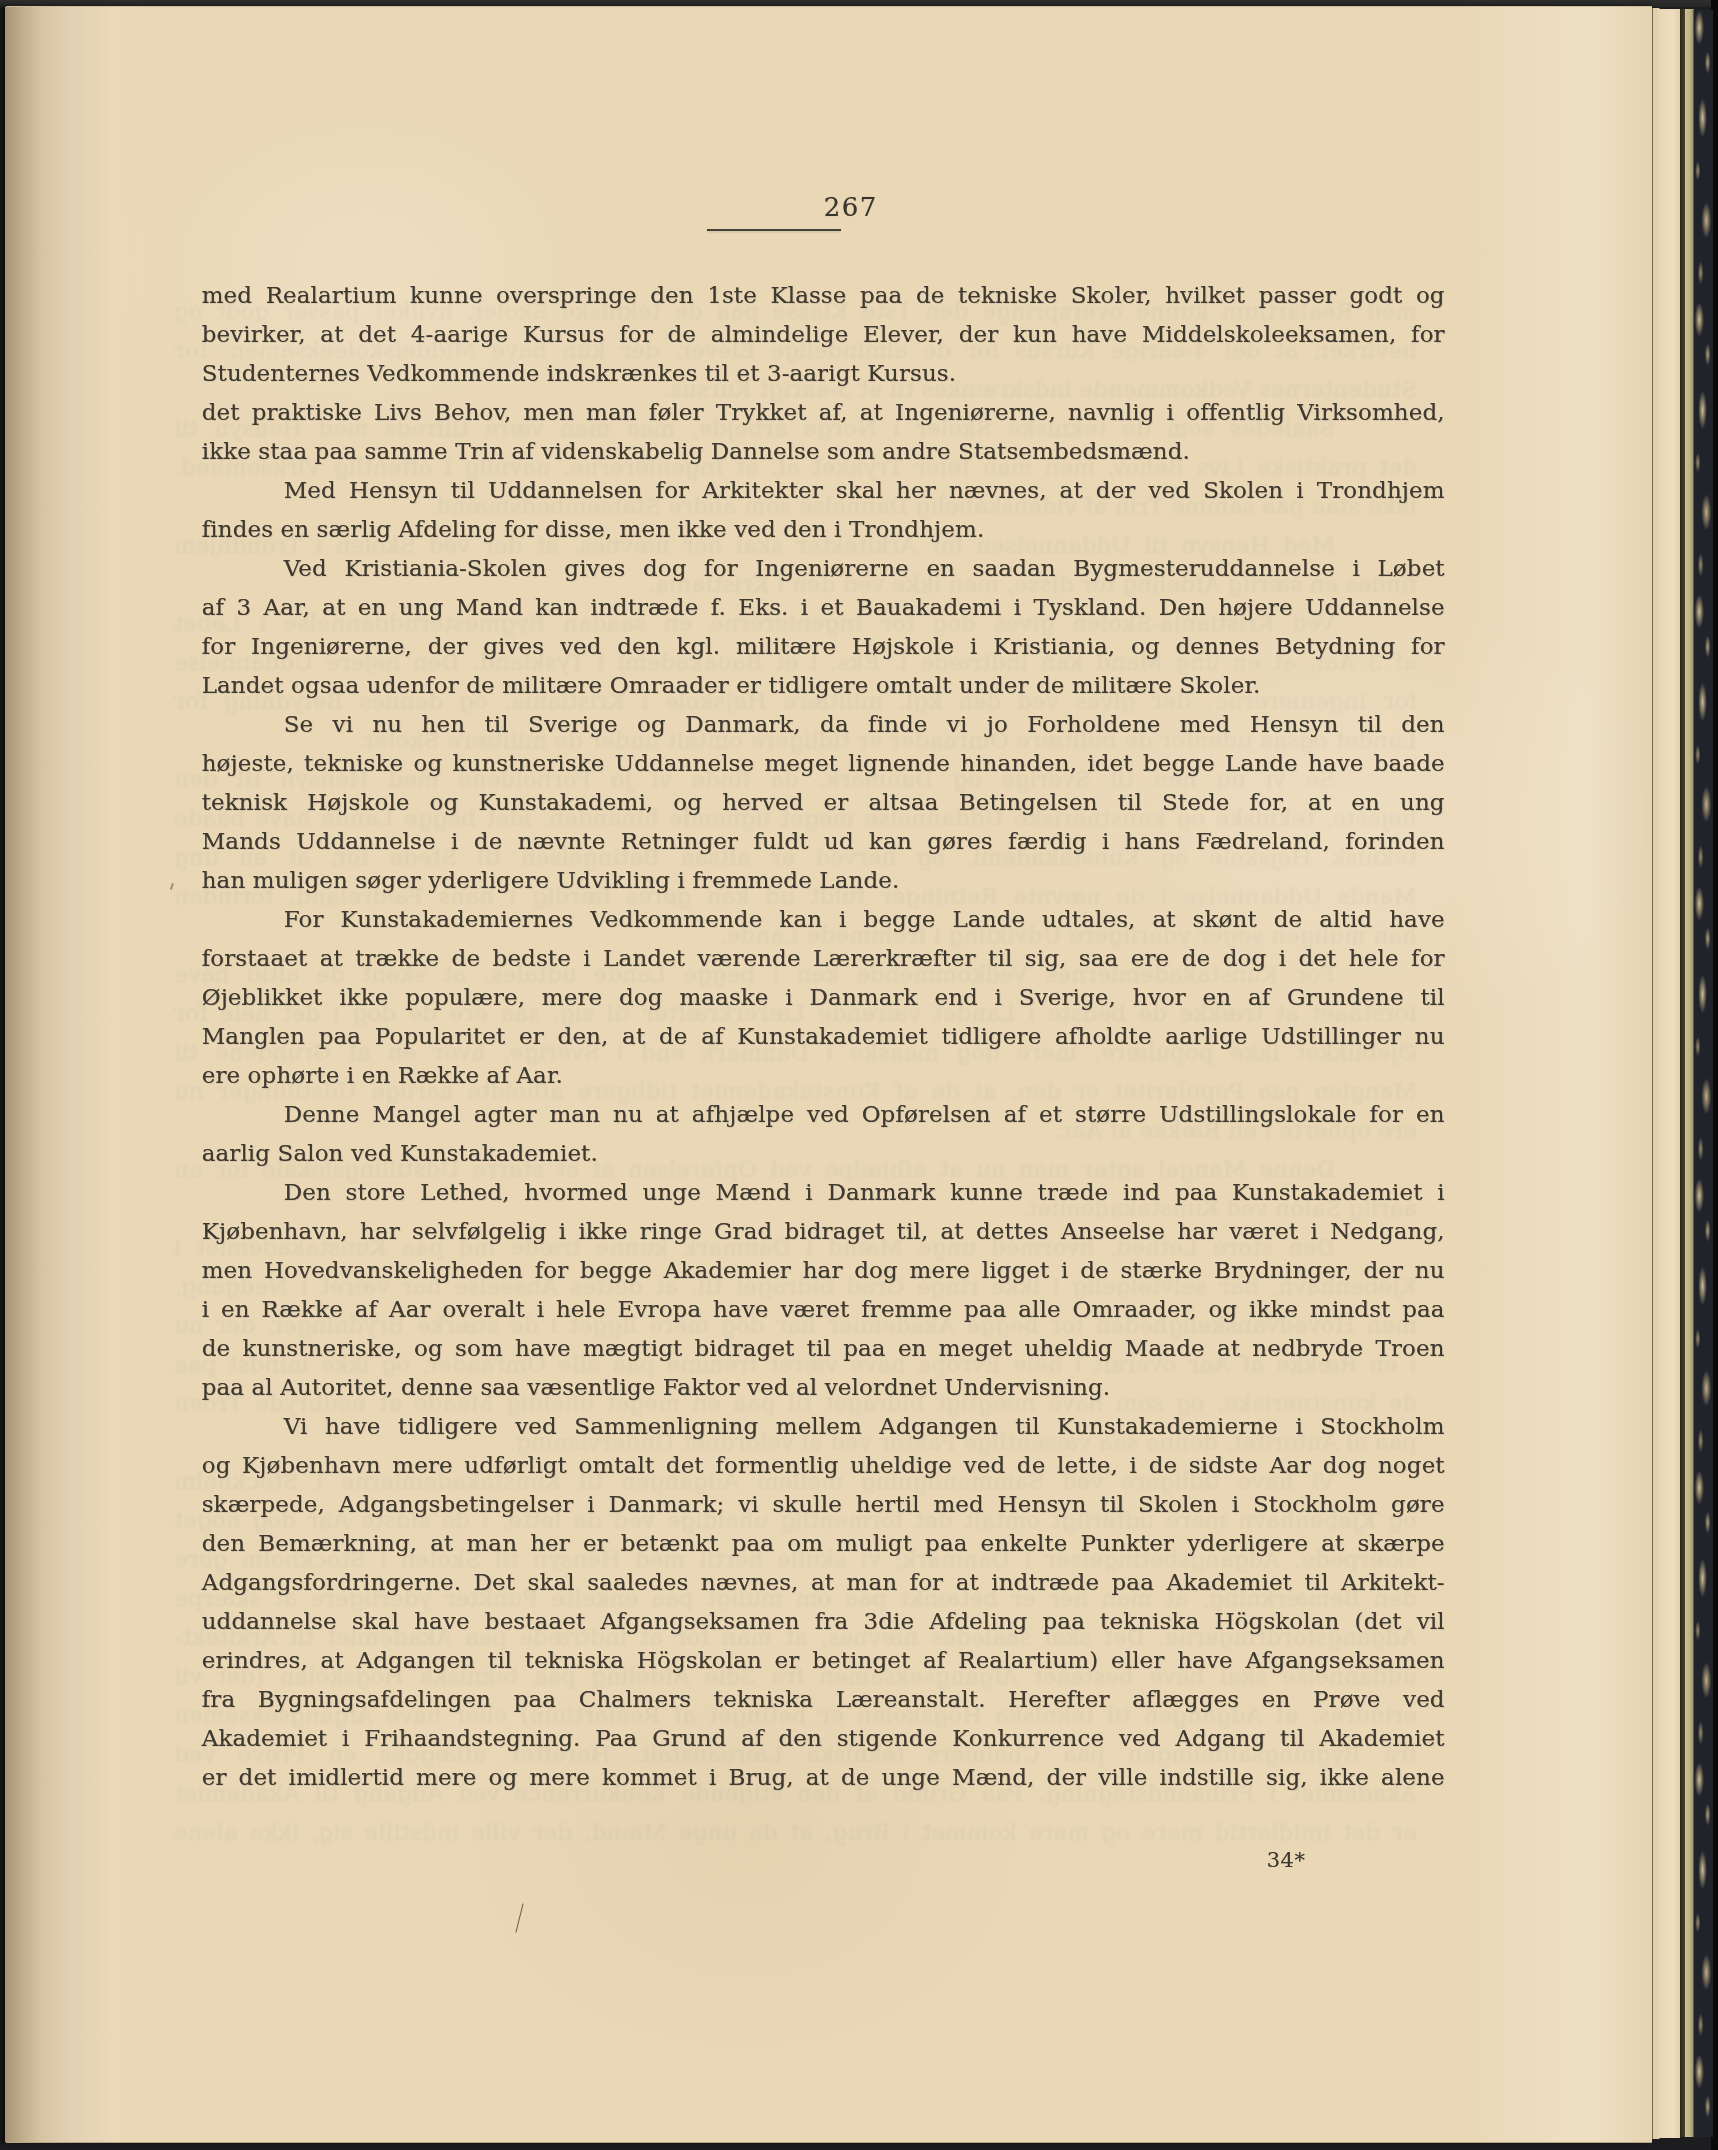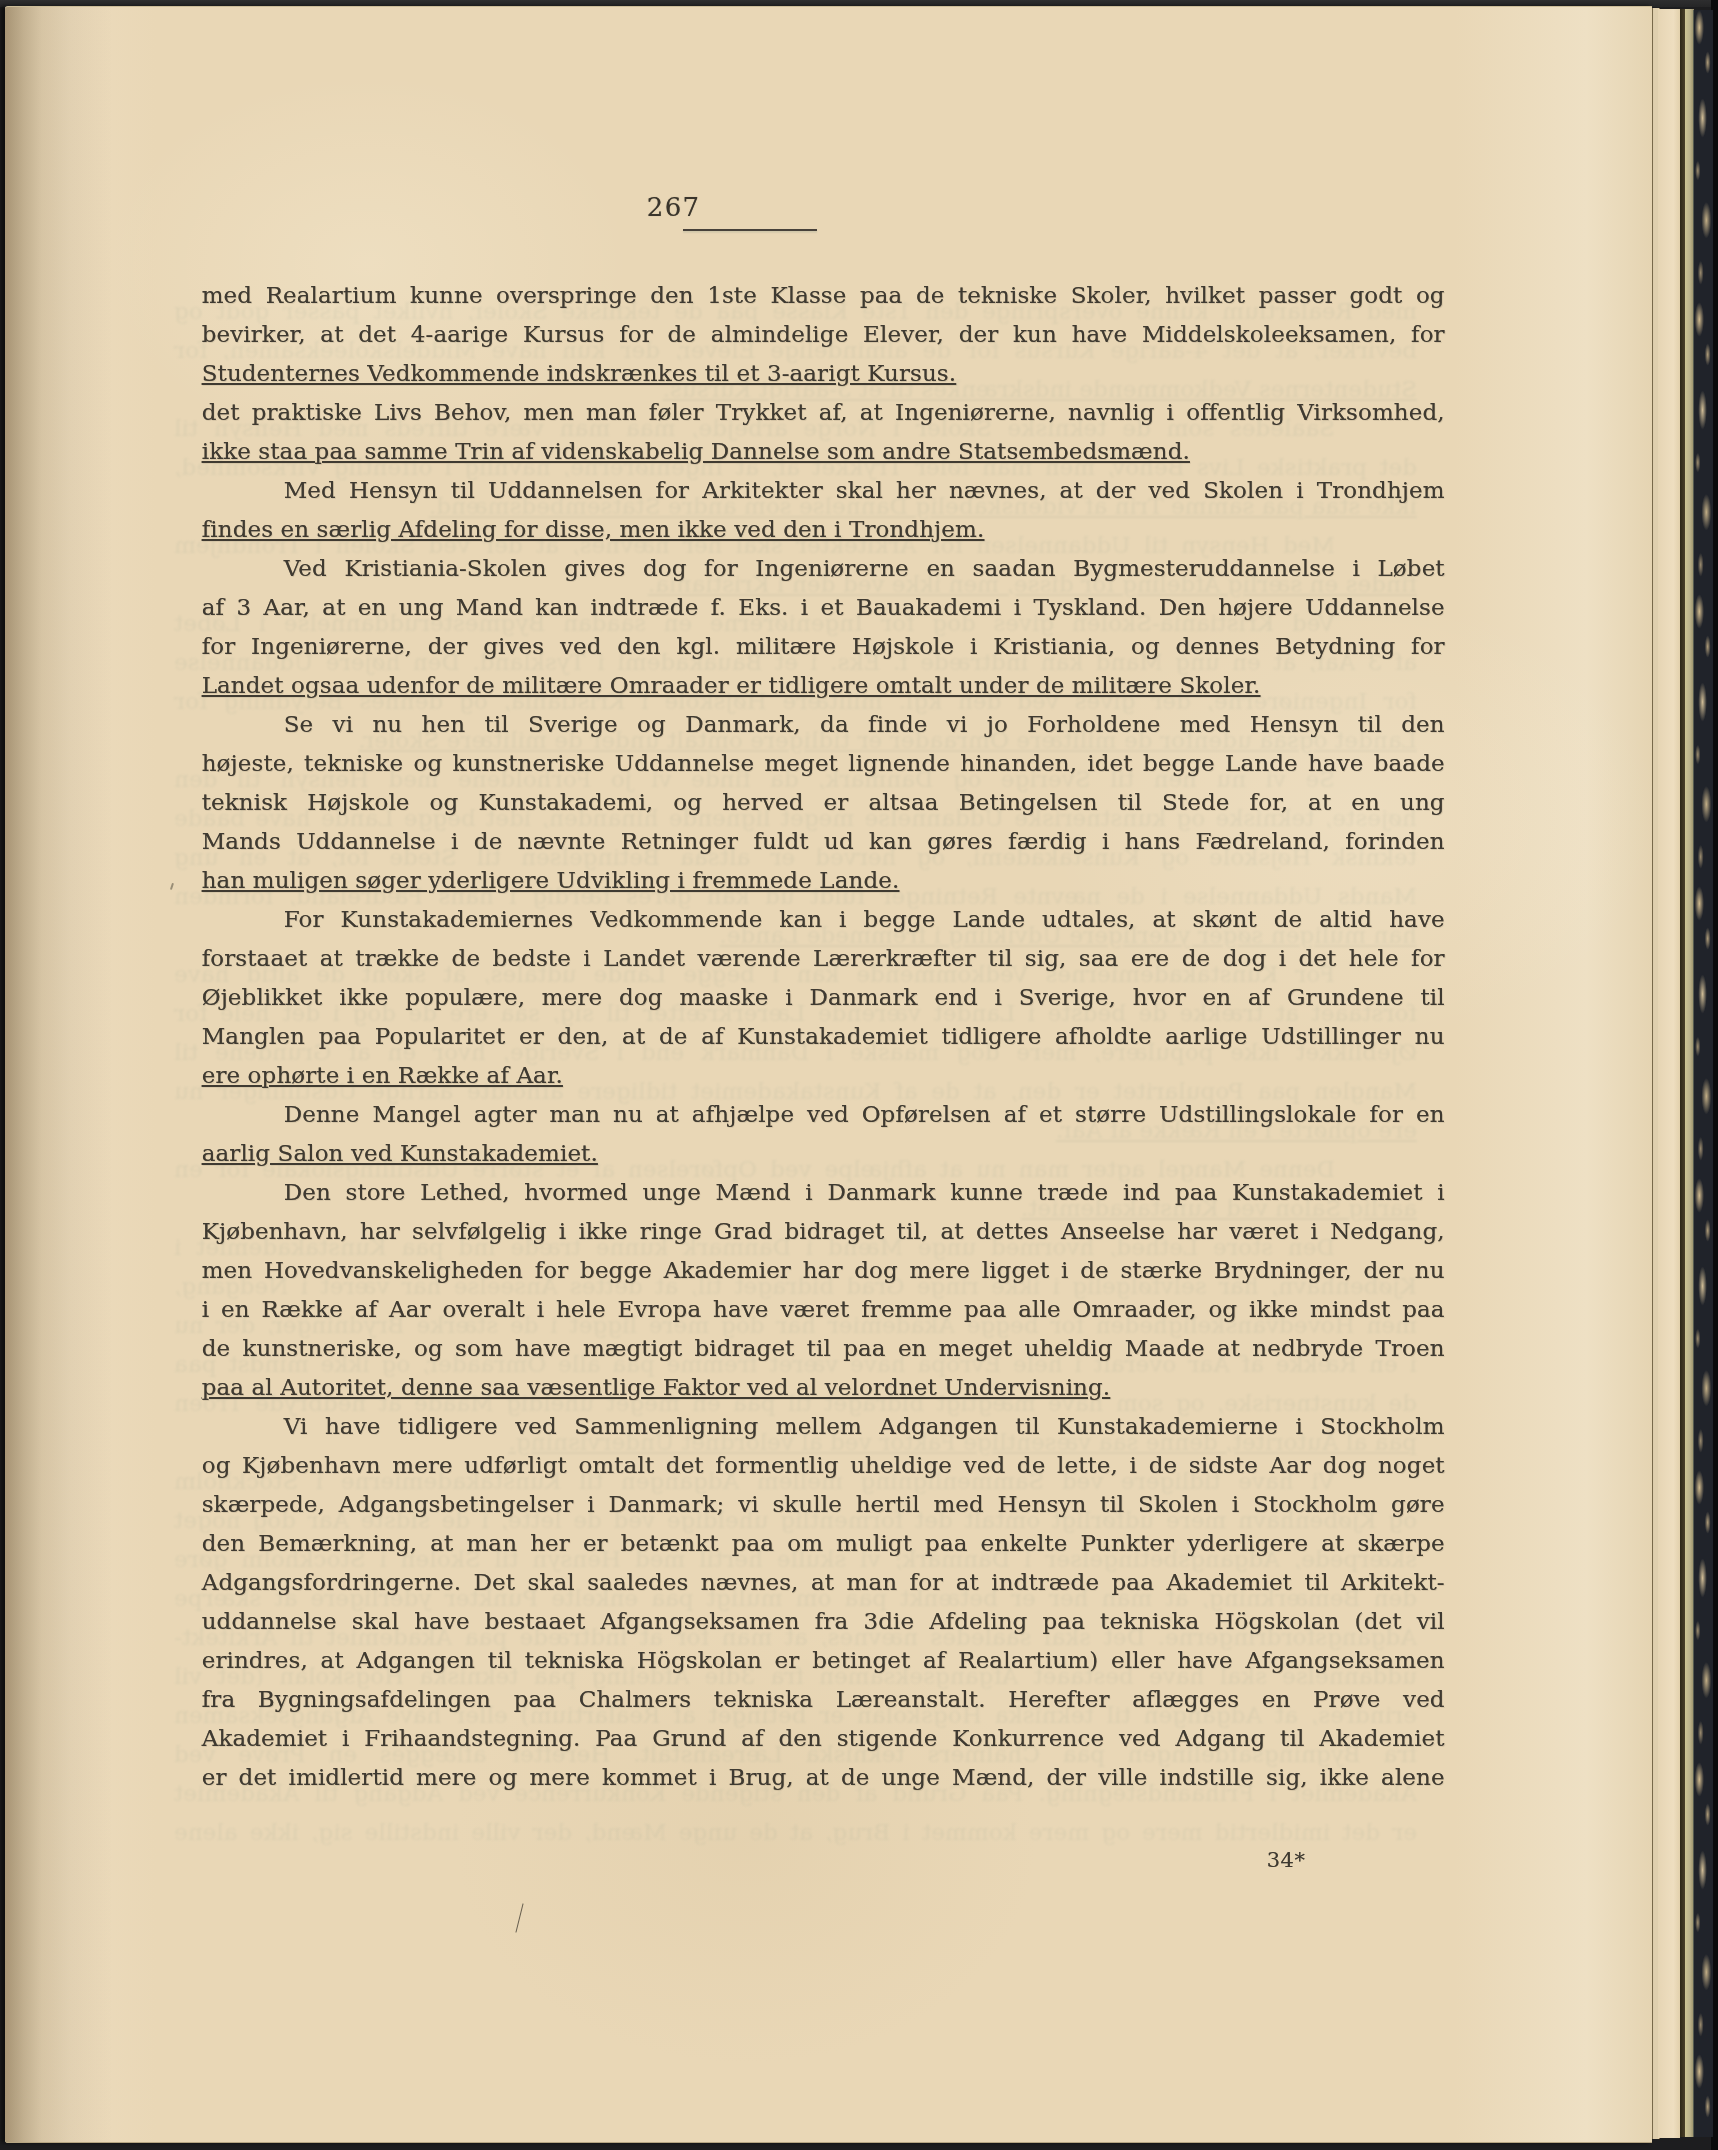--- a/index.html
+++ b/index.html
@@ -55,40 +55,40 @@
       radial-gradient(ellipse 4.2px 16px at 72% 18%, rgba(211,187,142,.8), rgba(211,187,142,0) 70%),
       radial-gradient(ellipse 6.1px 28px at 45% 37%, rgba(228,206,162,.9), rgba(228,206,162,0) 70%),
       radial-gradient(ellipse 3.8px 14px at 20% 55%, rgba(211,187,142,.7), rgba(211,187,142,0) 70%),
       radial-gradient(ellipse 7px 26px at 65% 72%, rgba(222,198,150,.85), rgba(222,198,150,0) 70%),
       radial-gradient(ellipse 4.2px 17px at 35% 90%, rgba(211,187,142,.7), rgba(211,187,142,0) 70%);
     background-size:100% 292px;background-repeat:repeat-y;
     border-left:0.9px solid #565b50;
   }
   
   .page-header{
-    position:absolute;left:642px;top:185px;width:207px;text-align:left;
+    position:absolute;left:666px;top:185px;width:207px;text-align:right;
   }
   .page-number{
     font-size:26px;letter-spacing:1.4px;color:var(--page-number-ink,#3a352c);
     text-shadow:0 0 0.7px rgba(58,53,44,.6);
   }
   .page-number-rule{
     width:134px;height:1.4px;margin:7.5px auto 0;
     background:#47413a;box-shadow:0 1.4px 1.4px rgba(120,140,125,.25);
   }
   
   .text-block{
     position:absolute;left:169px;top:269px;width:1243px;
     font-size:23px;line-height:39px;letter-spacing:0.1px;
     color:var(--ink,#3f3a31);
     text-shadow:0 0 0.6px rgba(62,55,43,.55),0.8px 0.8px 0 rgba(125,115,92,.18);
     margin-left:28px;
   }
   .line{text-align:justify;text-align-last:justify;}
-  .line.last{text-align-last:left;text-decoration:underline;}
+  .line.last{text-align-last:left;}
   .line.indent{padding-left:82px;}
   
   .showthrough{
     position:absolute;left:169px;top:285px;width:1243px;
     font-size:23px;line-height:39px;letter-spacing:0.1px;
     color:#6d8a7c;opacity:.09;filter:blur(1.2px);
     transform:scaleX(-1);pointer-events:none;
   }
   
   .signature-mark{

